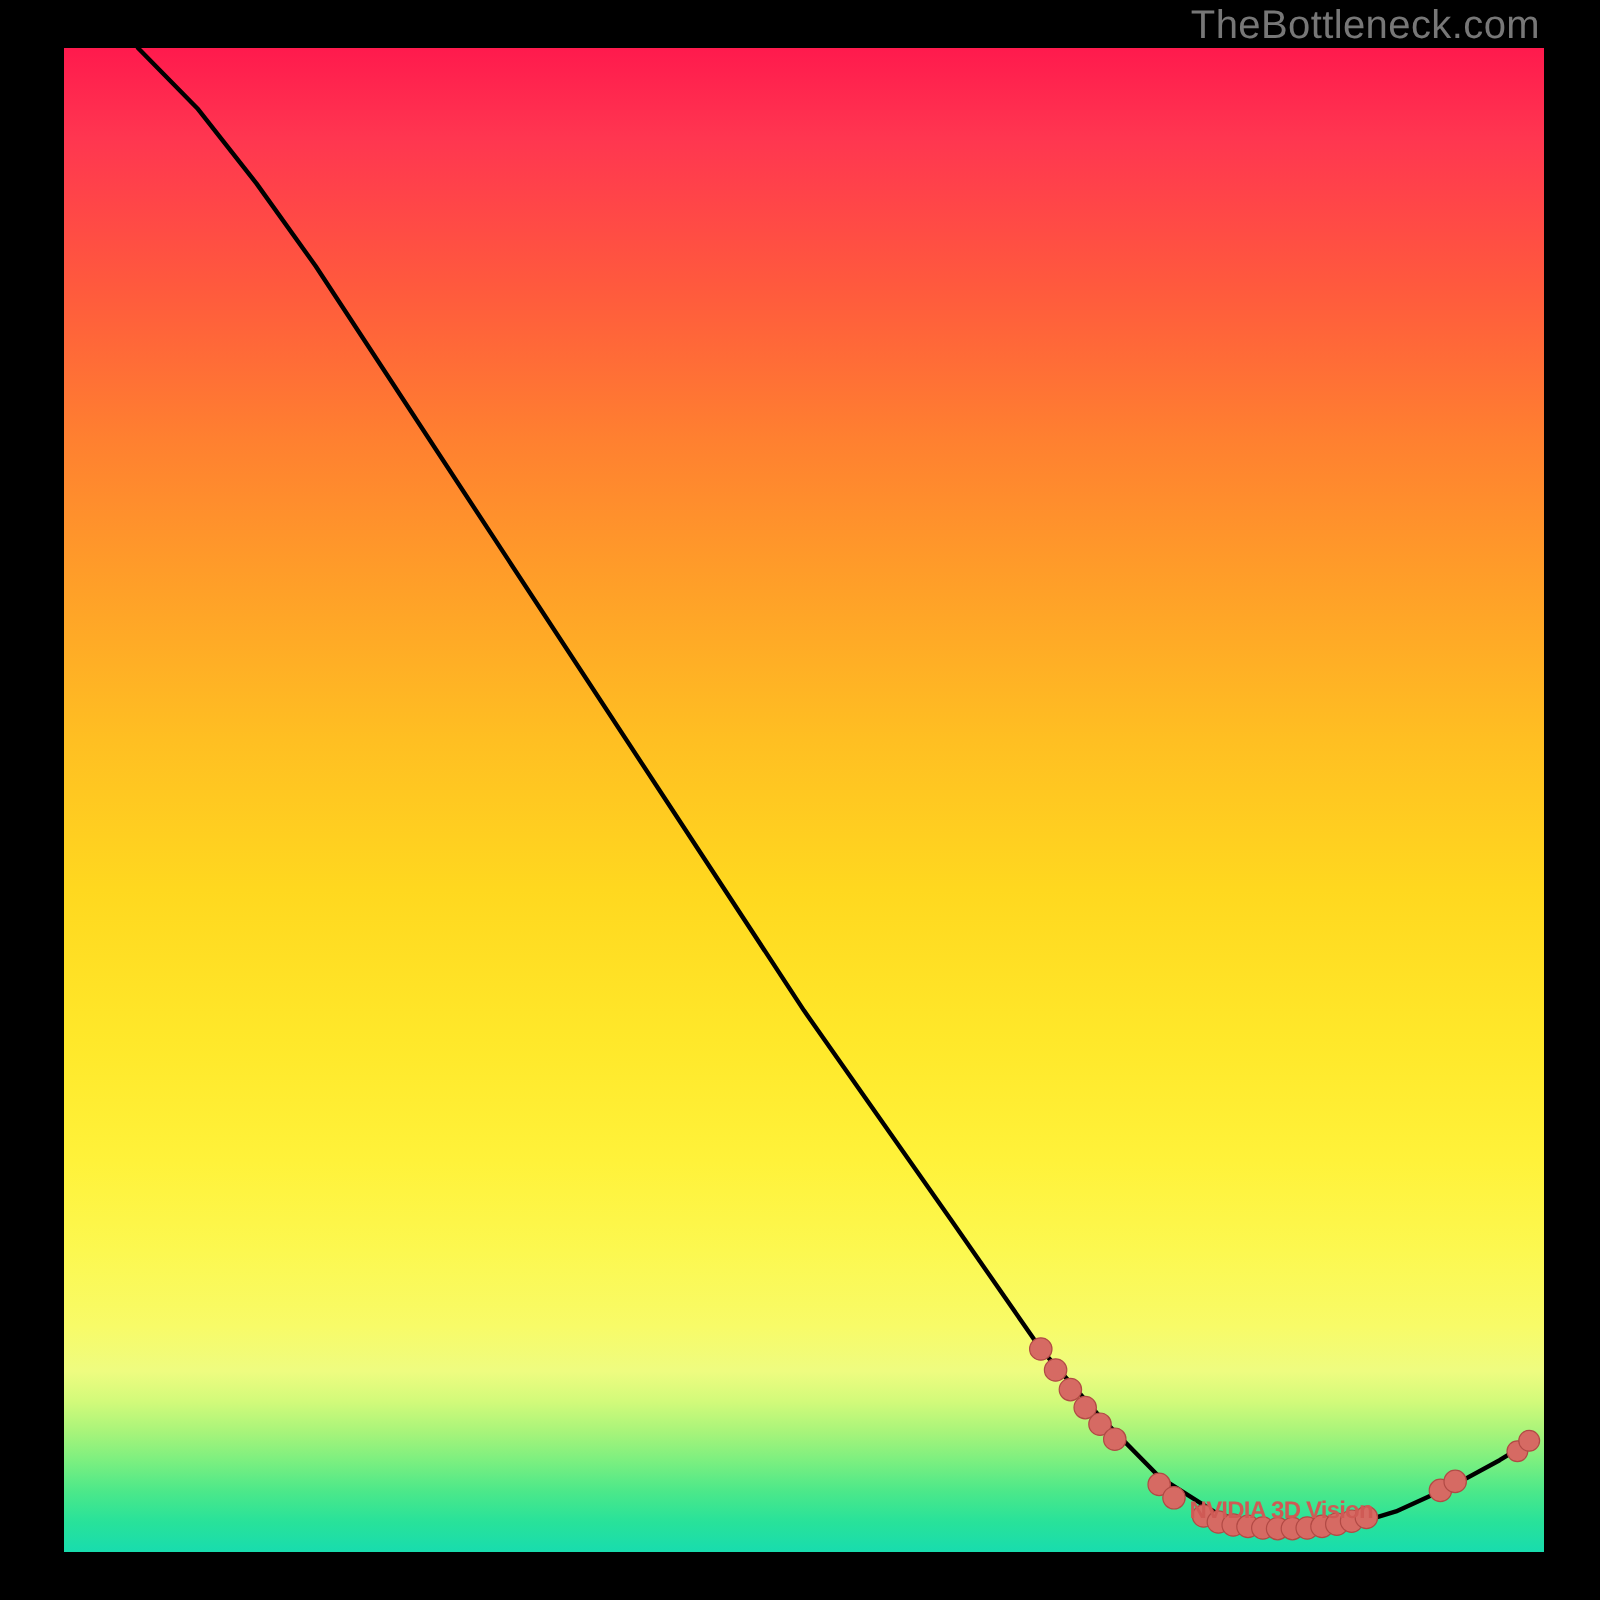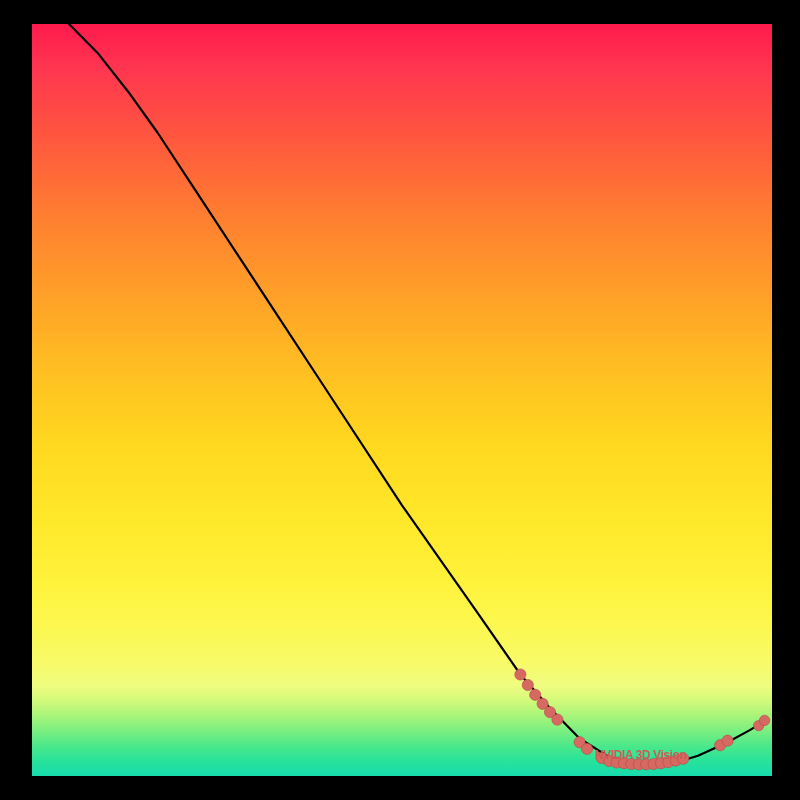--- a/index.html
+++ b/index.html
@@ -79,20 +79,21 @@
     font-size: 12px;
     font-weight: 700;
     font-family: Arial, sans-serif;
     letter-spacing: -0.4px;
   }
 </style>
 </head>
 <body>
 
 <div class="stage">
+  <div class="watermark">TheBottleneck.com</div>
   <div class="plot-area"></div>
   <svg class="overlay" viewBox="0 0 740 752">
     <path id="curve-path" class="curve" d="M37.0 0.0 L66.6 30.1 L96.2 67.7 L125.8 109.0 L162.8 165.4 L222.0 255.7 L296.0 368.5 L370.0 481.3 L444.0 586.6 L488.4 650.5 L518.0 684.3 L547.6 714.4 L577.2 733.2 L606.8 740.7 L636.4 740.7 L666.0 731.7 L695.6 718.2 L717.8 706.1 L732.6 697.1 "></path>
     <g id="dots">
         <circle cx="488.4" cy="650.5" r="5.6" class="dot"></circle>
         <circle cx="495.8" cy="661.0" r="5.6" class="dot"></circle>
         <circle cx="503.2" cy="670.8" r="5.6" class="dot"></circle>
         <circle cx="510.6" cy="679.8" r="5.6" class="dot"></circle>
         <circle cx="518.0" cy="688.1" r="5.6" class="dot"></circle>
         <circle cx="525.4" cy="695.6" r="5.6" class="dot"></circle>

